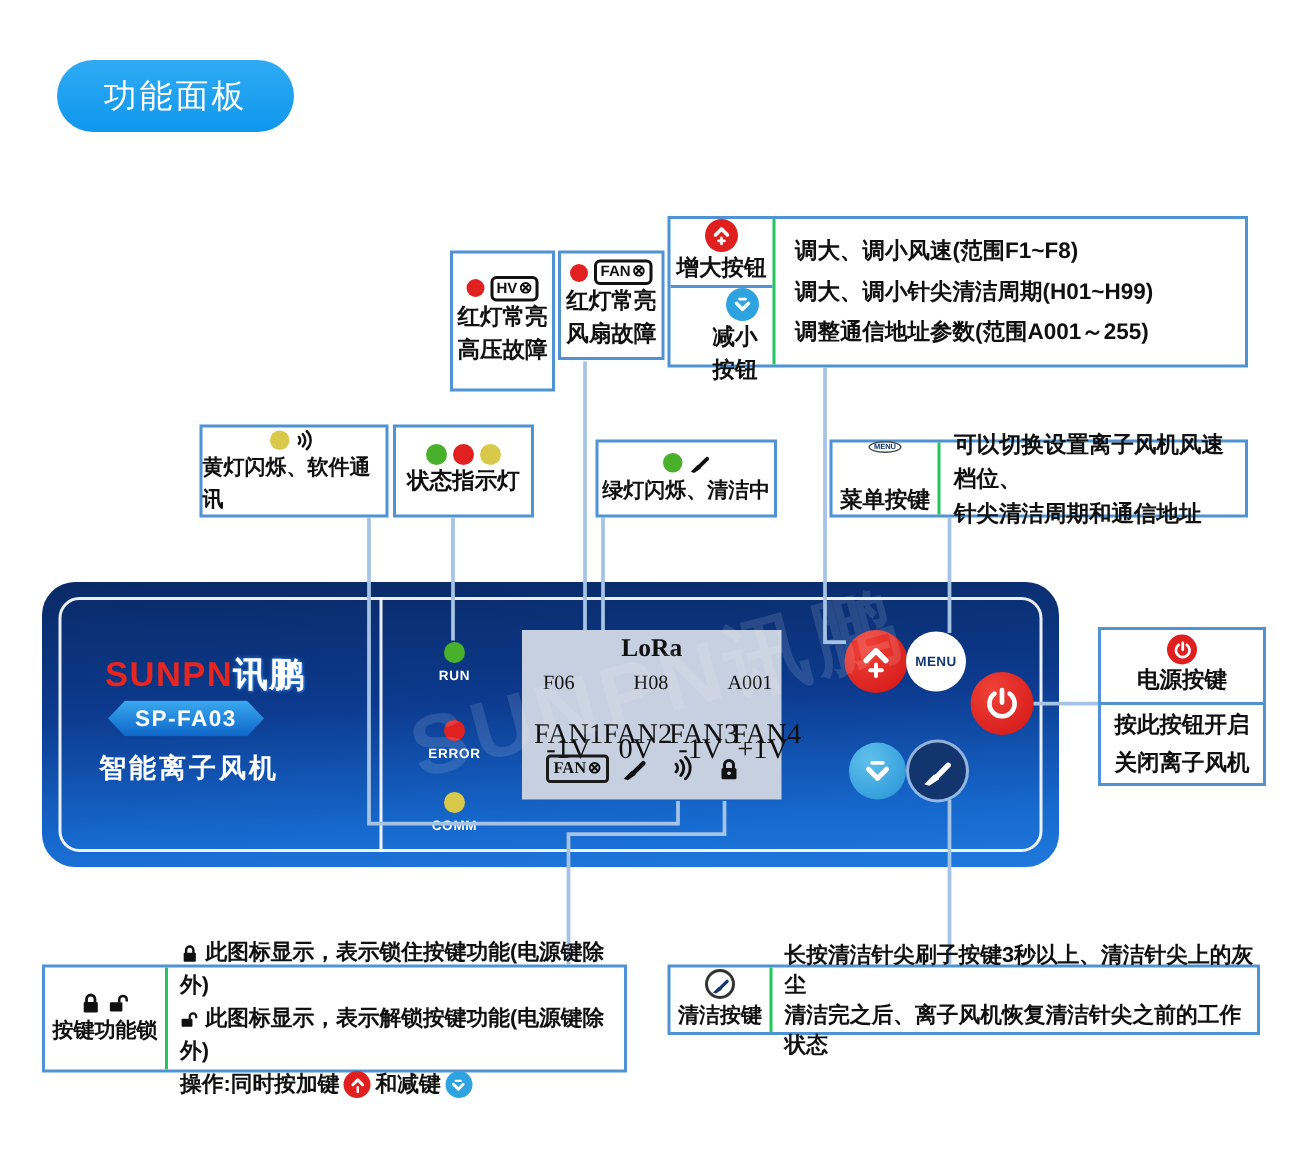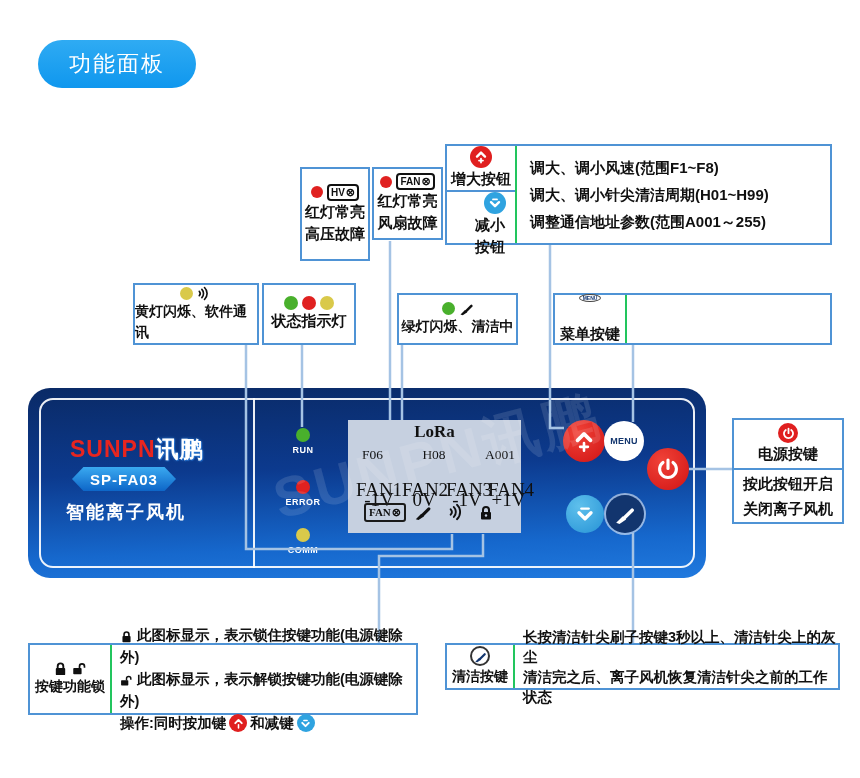--- a/index.html
+++ b/index.html
@@ -264,20 +264,24 @@
       <span class="dot" style="width:14px;height:14px;background:#e02120;"></span>
       <span class="dot" style="width:14px;height:14px;background:#d9c94a;"></span>
     </div>
     <div class="lbl15">状态指示灯</div>
   </div>
 
   <div class="abox" style="left:553px;top:293px;width:279px;height:52px;display:flex;">
     <div class="cellL col-center" style="width:72px;gap:21px;">
       <span class="menu-mini">MENU</span>
       <span class="lbl15">菜单按键</span>
+    </div>
+    <div style="flex:1;display:flex;flex-direction:column;justify-content:center;padding-left:9px;font-size:15px;line-height:23px;">
+      <div>可以切换设置离子风机风速档位、</div>
+      <div>针尖清洁周期和通信地址</div>
     </div>
   </div>
 
   <div class="abox" style="left:732px;top:418px;width:112px;height:106px;display:flex;flex-direction:column;">
     <div class="col-center" style="height:48px;border-bottom:2px solid #4f93d5;">
       <span class="circ red" style="width:20px;height:20px;">
         <svg width="13" height="13" viewBox="0 0 20 20">
             <path d="M10 2.5 V9.5" stroke="#fff" stroke-width="2.8" stroke-linecap="round"></path>
             <path d="M5.8 4.5 A7 7 0 1 0 14.2 4.5" fill="none" stroke="#fff" stroke-width="2.8" stroke-linecap="round"></path>
           </svg>

